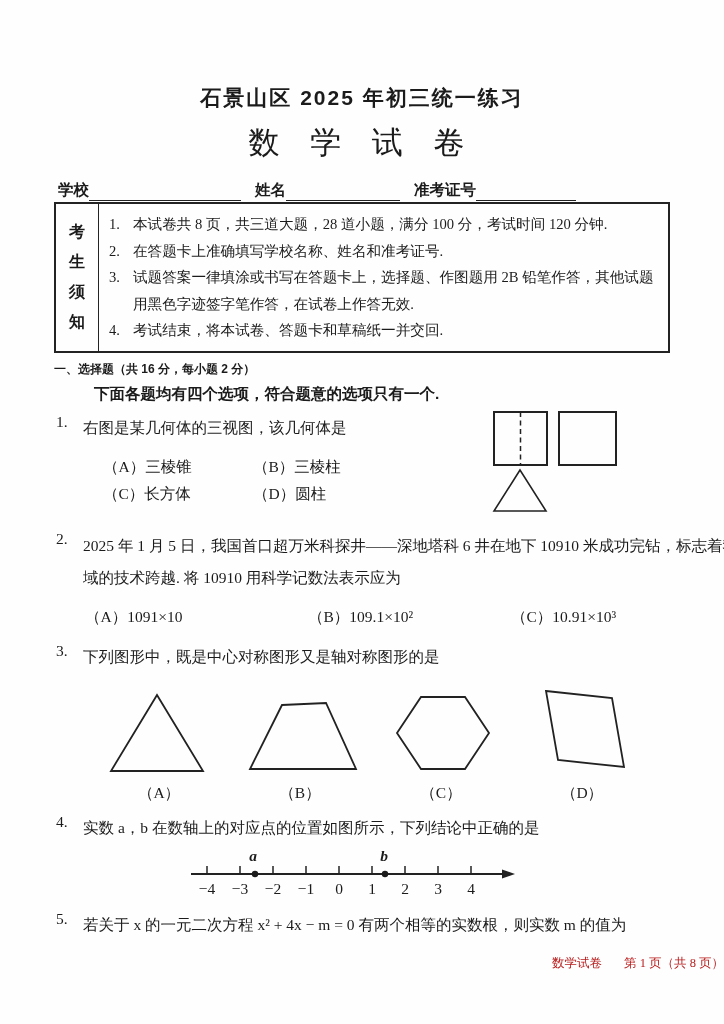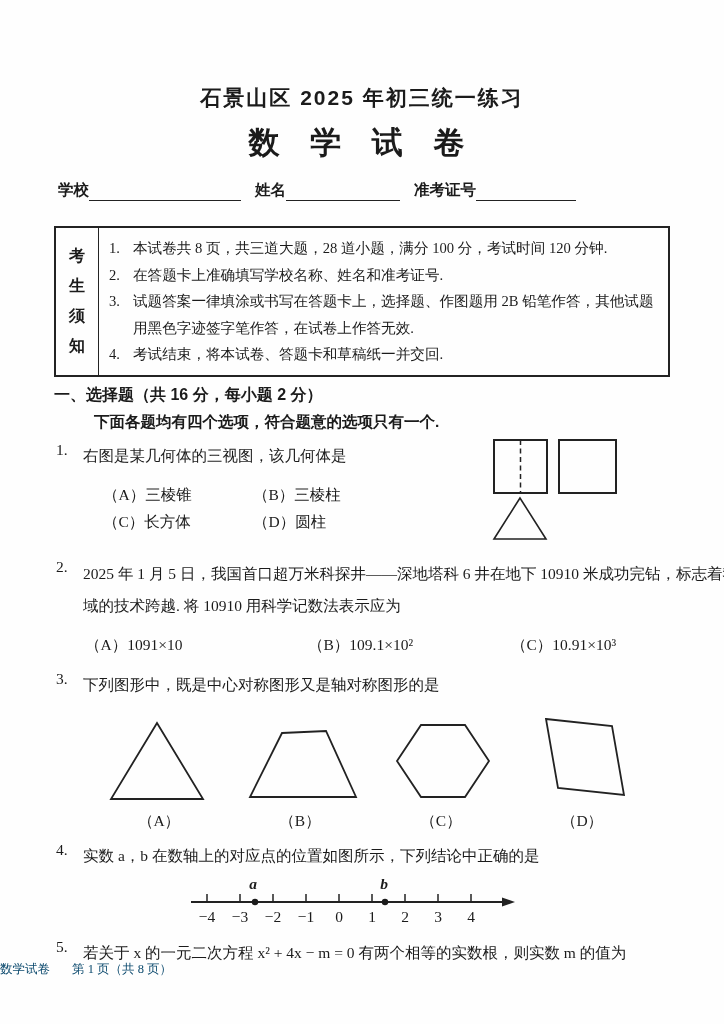--- a/index.html
+++ b/index.html
@@ -14,27 +14,27 @@
     padding:84px 52px 0 52px;
     overflow:hidden;
   }
   .hei{font-family:"Liberation Sans","DejaVu Sans",sans-serif;}
 
   .title1{
     text-align:center;font-weight:700;font-size:21px;
     letter-spacing:2px;margin:0 0 10px 0;
   }
   .title2{
-    text-align:center;font-weight:700;font-size:31px;
+    text-align:center;font-weight:400;font-size:31px;
     letter-spacing:11px;margin:0 0 16px 0;
   }
   .info-line{
     font-size:15.5px;font-weight:700;
     display:flex;align-items:flex-end;
-    padding:0 6px;margin-bottom:25px;
+    padding:0 6px;margin-bottom:1px;
   }
   .blank{display:inline-block;border-bottom:1.6px solid #222;height:17px;}
   .blank.w1{width:152px;margin-right:14px;}
   .blank.w2{width:114px;margin-right:14px;}
   .blank.w3{width:100px;}
 
   .notice-box{
     border:2.2px solid #232323;
     display:flex;align-items:stretch;
     margin:0 2px 8px 2px;
@@ -52,21 +52,21 @@
     font-size:14.6px;line-height:1.82;
   }
   .notice-item{display:flex;}
   .notice-num{flex:none;width:24px;}
   .notice-text{flex:1;}
 
   .section-title{
     text-align:center;font-weight:700;font-size:19.5px;
     letter-spacing:3px;margin:12px 0 12px 0;
   }
-  .part-heading{font-size:16px;font-weight:700;margin:0 0 6px 2px;}
+  .part-heading{font-size:12px;font-weight:700;margin:0 0 6px 2px;}
   .part-sub{font-size:15.5px;font-weight:700;padding-left:42px;margin-bottom:8px;}
 
   .question{display:flex;font-size:15.5px;margin-bottom:9px;}
   .qno{flex:none;width:27px;text-align:left;padding-left:4px;}
   .qbody{flex:1;}
   .stem{line-height:1.95;}
 
   
   .q1-body{position:relative;padding-right:205px;min-height:108px;}
   .q1-figure{position:absolute;right:-6px;top:-6px;}
@@ -86,22 +86,22 @@
   
   .shape-row{display:flex;padding:0 24px 0 10px;justify-content:space-between;margin:12px 0 2px 0;}
   .shape-cell{width:132px;display:flex;justify-content:center;align-items:flex-end;}
   .shape-label-row{display:flex;padding:0 24px 0 10px;justify-content:space-between;margin-top:6px;}
   .shape-label-cell{width:132px;text-align:center;font-size:15.5px;}
 
   
   .numberline-wrap{margin:4px 0 0 104px;}
 
   .footer{
-    position:absolute;left:0;right:0;bottom:46px;
-    text-align:left;font-size:12.5px;color:#0c4a6e;
+    position:absolute;left:0;right:0;bottom:52px;
+    text-align:right;font-size:12.5px;color:#b91c1c;
   }
   .footer .sep{display:inline-block;width:22px;}
 
   svg{display:block;}
 </style>
 </head>
 <body>
 
 <div class="page">
 

